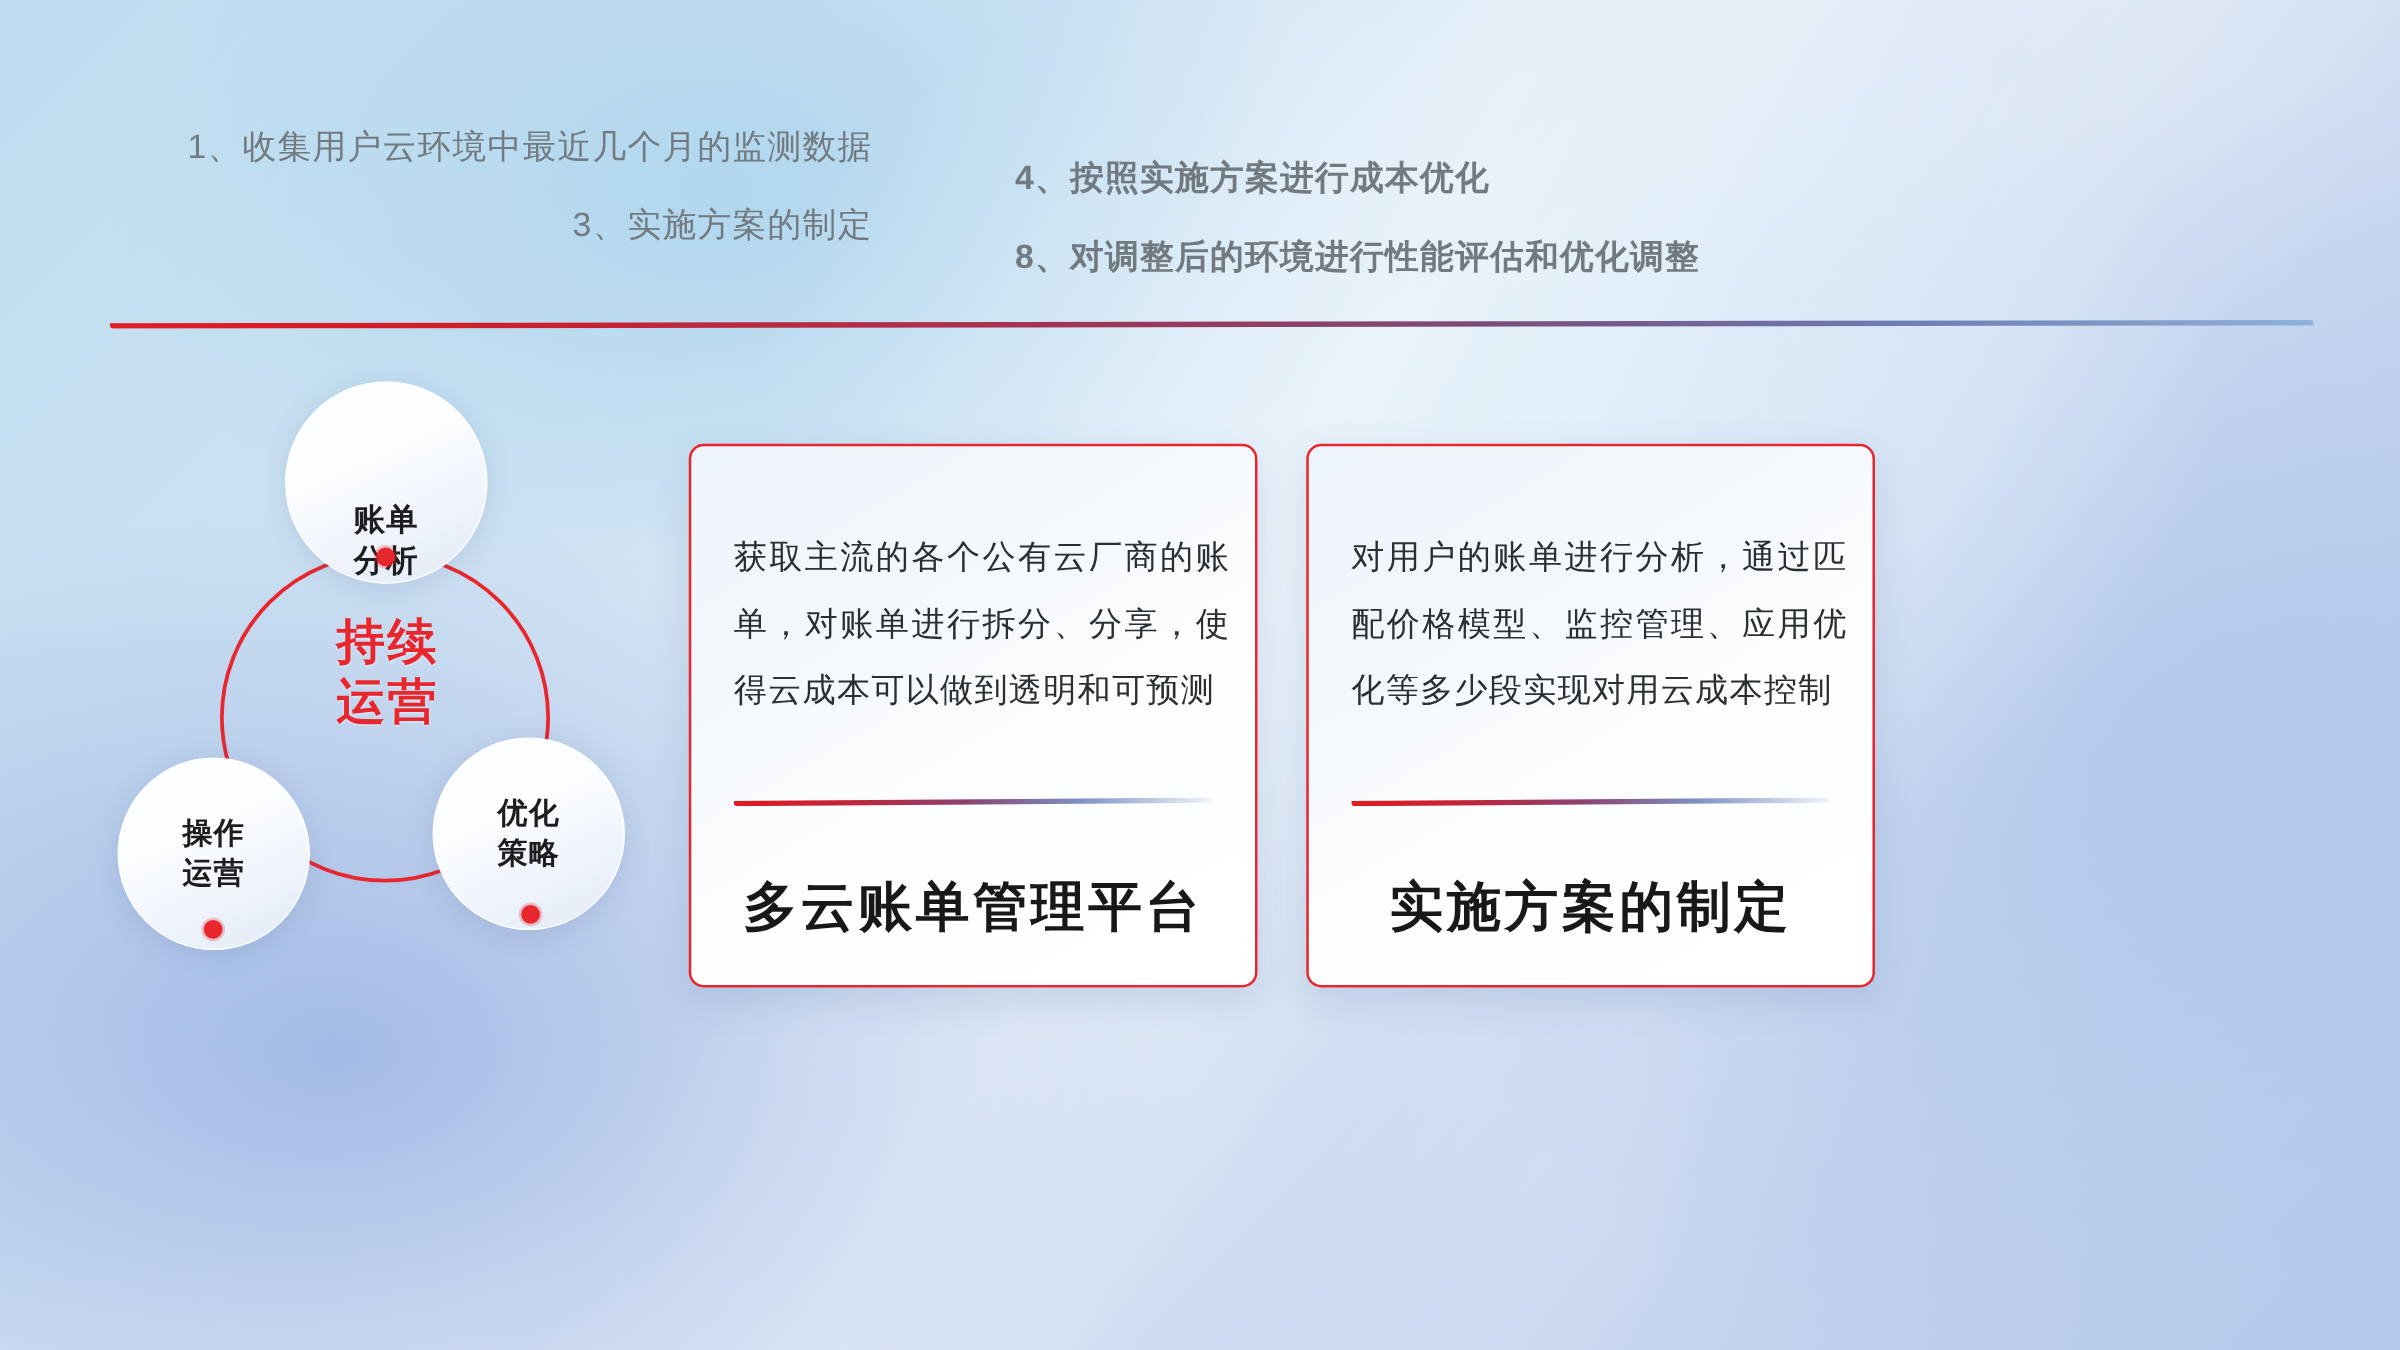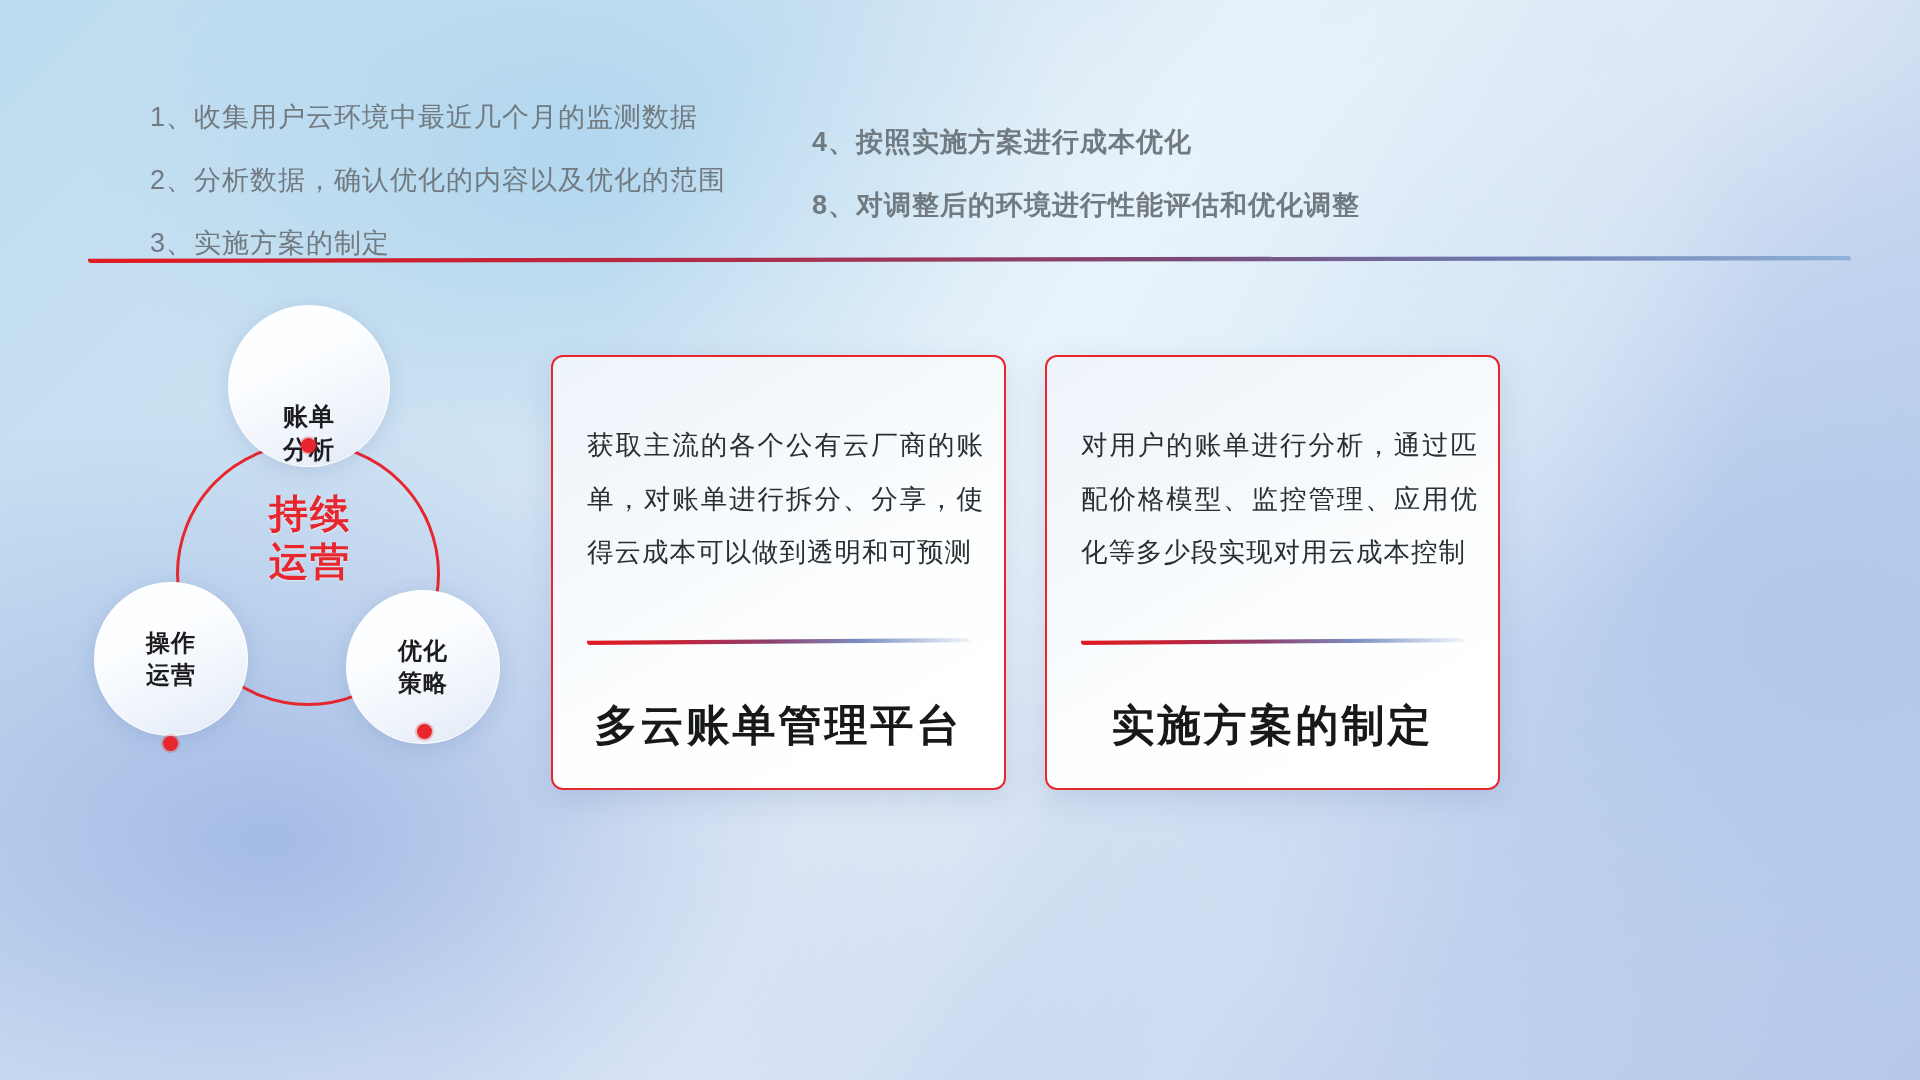--- a/index.html
+++ b/index.html
@@ -23,21 +23,21 @@
     content:""; position:absolute; inset:0;
     background:
       linear-gradient(118deg, rgba(255,255,255,0.0) 40%, rgba(255,255,255,0.22) 50%, rgba(255,255,255,0.0) 60%),
       linear-gradient(118deg, rgba(255,255,255,0.0) 62%, rgba(255,255,255,0.14) 70%, rgba(255,255,255,0.0) 79%);
     pointer-events:none;
   }
 
   
   .steps { position: absolute; color: #707a80; font-size: 27px; letter-spacing: 1px; }
   .steps .row { white-space: nowrap; line-height: 1; }
-  #steps-left  { left: 150px; top: 104px; }
+  #steps-left  { left: 150px; top: 104px; text-align: right; }
   #steps-left .row { margin-bottom: 36px; }
   #steps-right { left: 812px; top: 129px; }
   #steps-right .row { margin-bottom: 36px; font-weight: bold; }
 
   
   .rule {
     position: absolute; left: 88px; top: 256px; width: 1763px; height: 7px;
     background: linear-gradient(90deg, #e11b22 0%, #d01d2c 16%, #a43354 42%, #7a4a77 62%, #6d7fb6 82%, #91b3d8 100%);
     clip-path: polygon(0 38%, 100% 0, 100% 62%, 0 100%);
     border-radius: 3px;
@@ -98,21 +98,20 @@
     font-size: 43px; letter-spacing: 3px;
   }
 </style>
 </head>
 <body>
 
 <div id="slide">
 
   <div class="steps" id="steps-left">
     <div class="row">1、收集用户云环境中最近几个月的监测数据</div>
-    <div class="row">2、分析数据，确认优化的内容以及优化的范围</div>
     <div class="row">3、实施方案的制定</div>
   </div>
 
   <div class="steps" id="steps-right">
     <div class="row">4、按照实施方案进行成本优化</div>
     <div class="row">8、对调整后的环境进行性能评估和优化调整</div>
   </div>
 
   <div class="rule"></div>
 
@@ -121,21 +120,21 @@
     <div class="circ-outline" style="left:96px; top:152px; width:264px; height:264px;"></div>
 
     <div class="bubble" style="left:148px; top:15px; width:162px; height:162px;align-items:flex-end;">
       <div class="lbl" style="font-size:25px;">
         <span>账单</span><br>
         <span>分析</span>
       </div>
     </div>
     <div class="dot" style="left:221px; top:148px;"></div>
 
-    <div class="bubble" style="left:14px; top:292px; width:154px; height:154px;">
+    <div class="bubble" style="left:14px; top:316px; width:154px; height:154px;">
       <div class="lbl" style="font-size:24px;">
         <span>操作</span><br>
         <span>运营</span>
       </div>
     </div>
     <div class="dot" style="left:83px; top:446px;"></div>
 
     <div class="bubble" style="left:266px; top:300px; width:154px; height:154px;">
       <div class="lbl" style="font-size:24px;">
         <span>优化</span><br>

